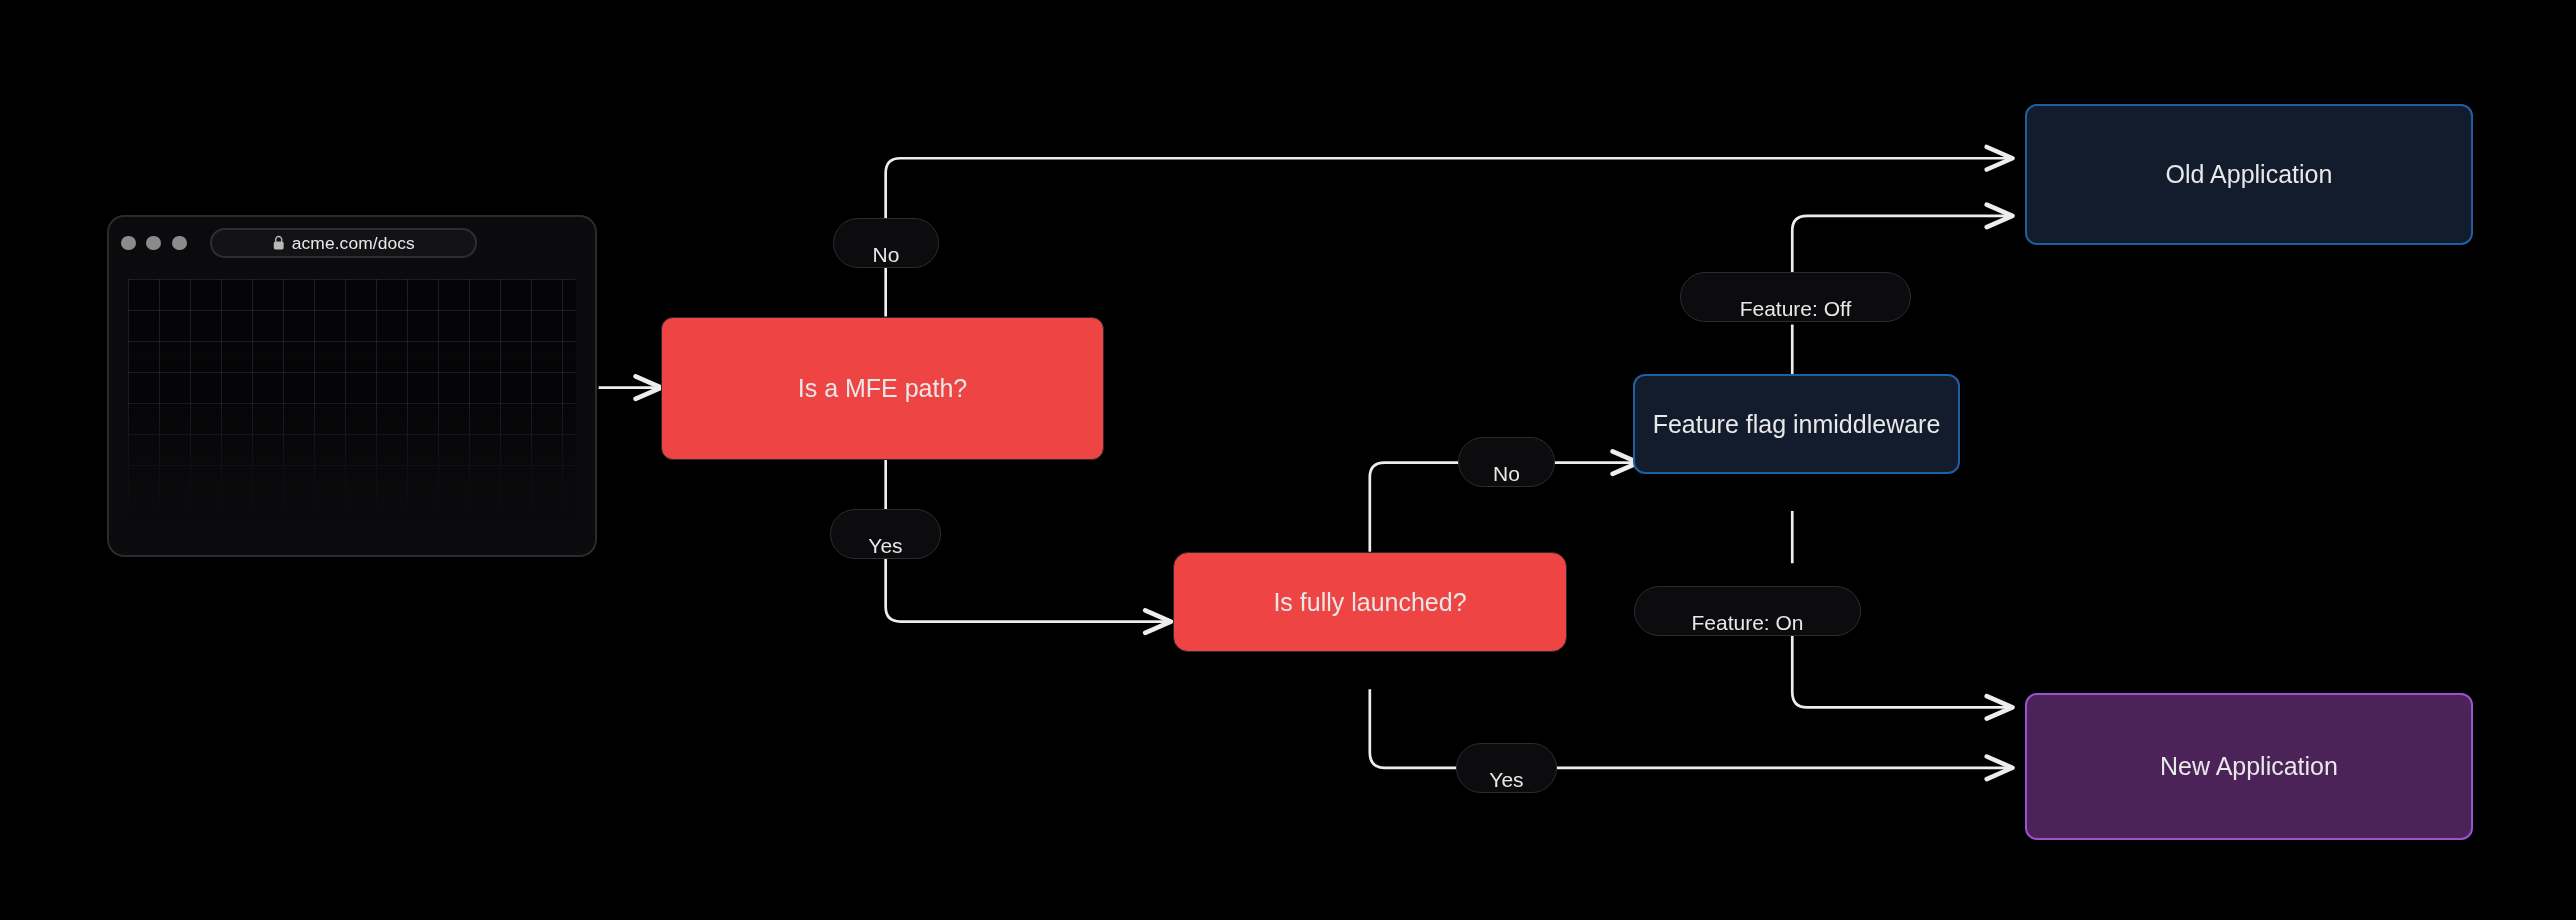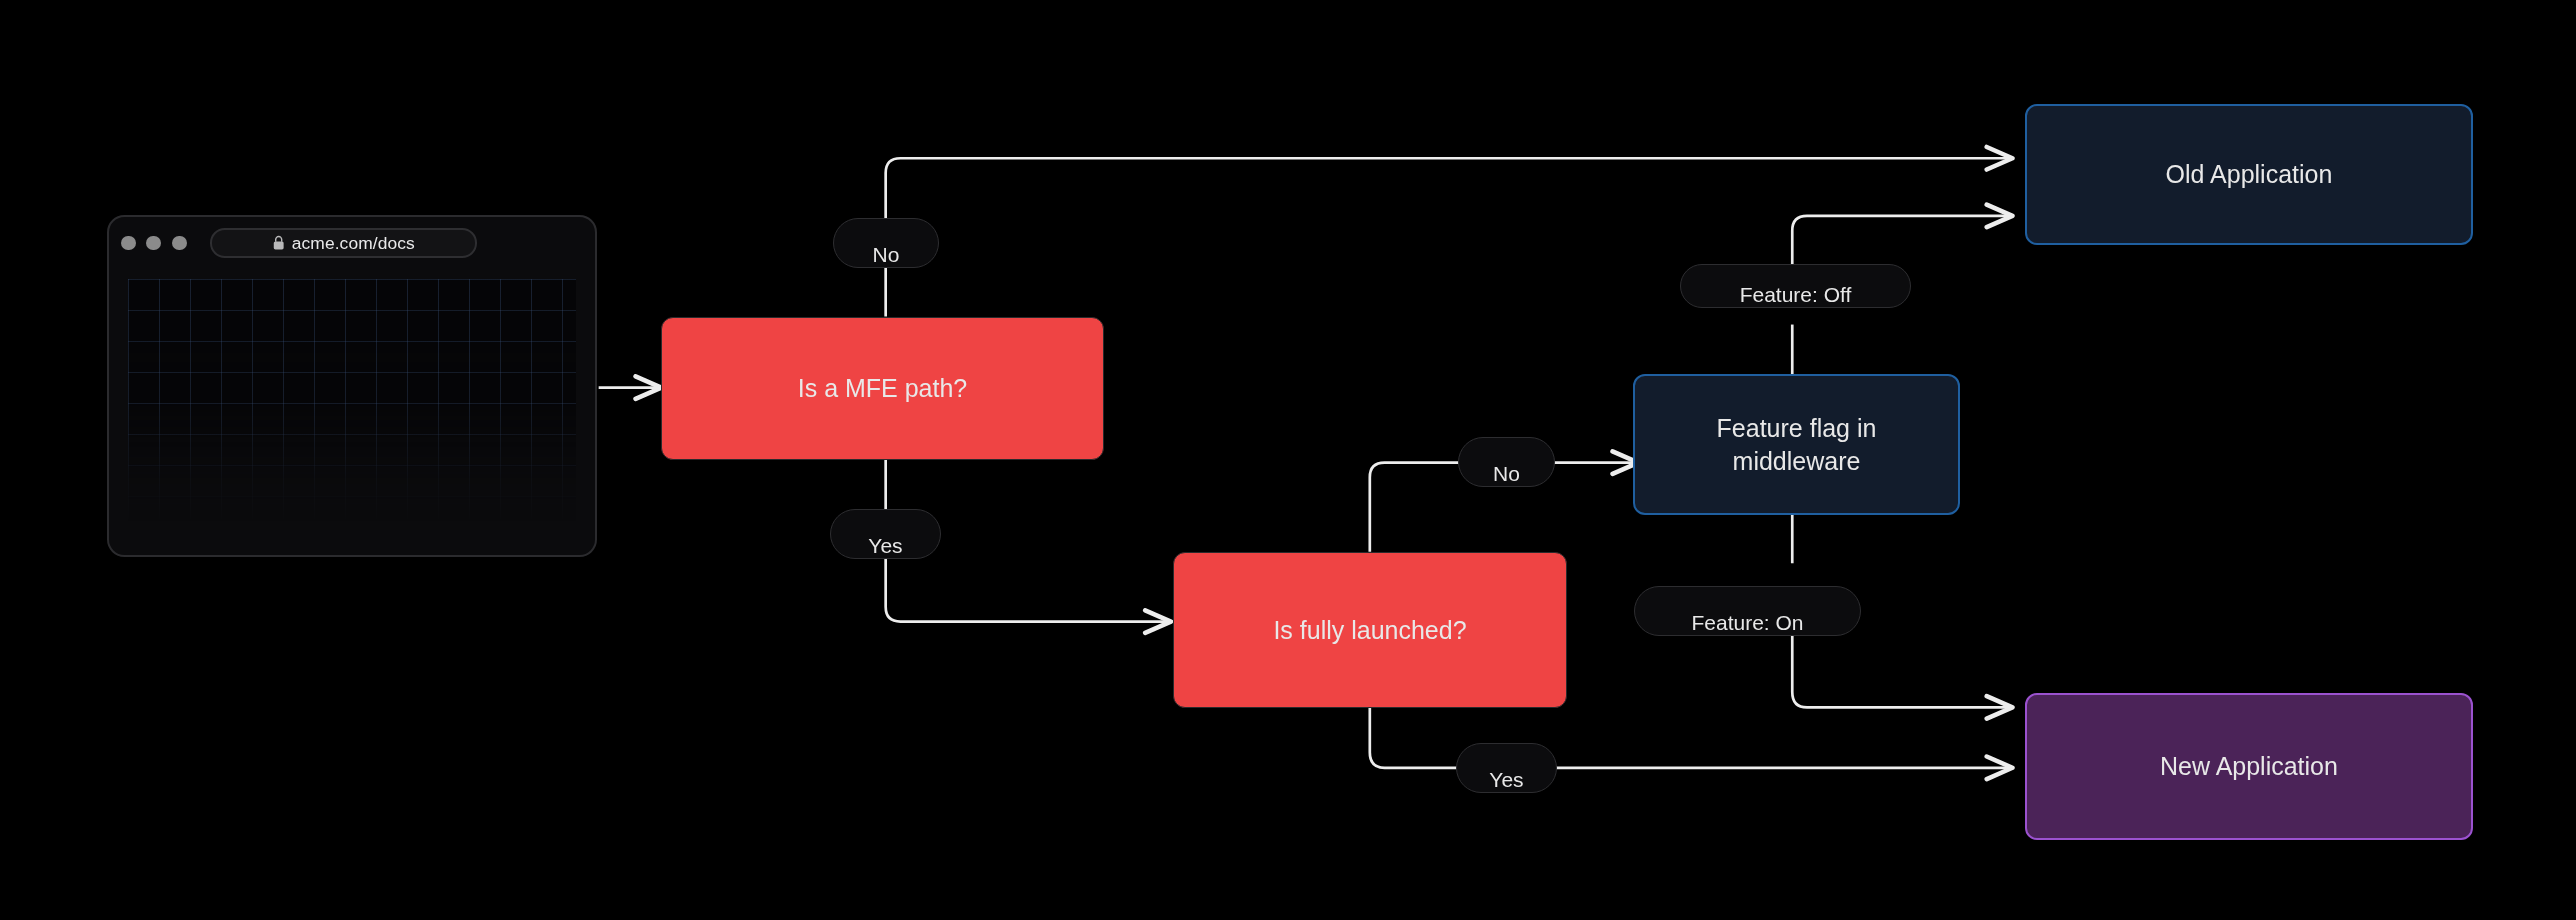--- a/index.html
+++ b/index.html
@@ -188,25 +188,25 @@
         <span class="url-text">acme.com/docs</span>
       </div>
     </div>
     <div class="browser-viewport"></div>
   </div>
 
   <div class="node decision" style="left:661px; top:317px; width:443px; height:143px;">
     <span>Is a MFE path?</span>
   </div>
 
-  <div class="node decision" style="left:1173px; top:552px; width:394px; height:156px;">
+  <div class="node decision" style="left:1173px; top:552px; width:394px; height:100px;border-radius:15px;">
     <span>Is fully launched?</span>
   </div>
 
-  <div class="node blue" style="left:1633px; top:374px; width:327px; height:141px; flex-direction:column;">
+  <div class="node blue" style="left:1633px; top:374px; width:327px; height:100px; flex-direction:row;">
     <span>Feature flag in</span>
     <span>middleware</span>
   </div>
 
   <div class="node blue" style="left:2025px; top:104px; width:448px; height:141px;">
     <span>Old Application</span>
   </div>
 
   <div class="node purple" style="left:2025px; top:665px; width:448px; height:147px;margin-top:28px;">
     <span>New Application</span>
@@ -221,21 +221,21 @@
   </div>
 
   <div class="pill" style="left:1458px; top:437px; width:97px; height:50px;">
     <span>No</span>
   </div>
 
   <div class="pill" style="left:1456px; top:743px; width:101px; height:50px;">
     <span>Yes</span>
   </div>
 
-  <div class="pill" style="left:1680px; top:264px; width:231px; height:44px;">
+  <div class="pill" style="left:1680px; top:272px; width:231px; height:50px;">
     <span>Feature: Off</span>
   </div>
 
   <div class="pill" style="left:1634px; top:586px; width:227px; height:50px;">
     <span>Feature: On</span>
   </div>
 
 </div>
 
 

